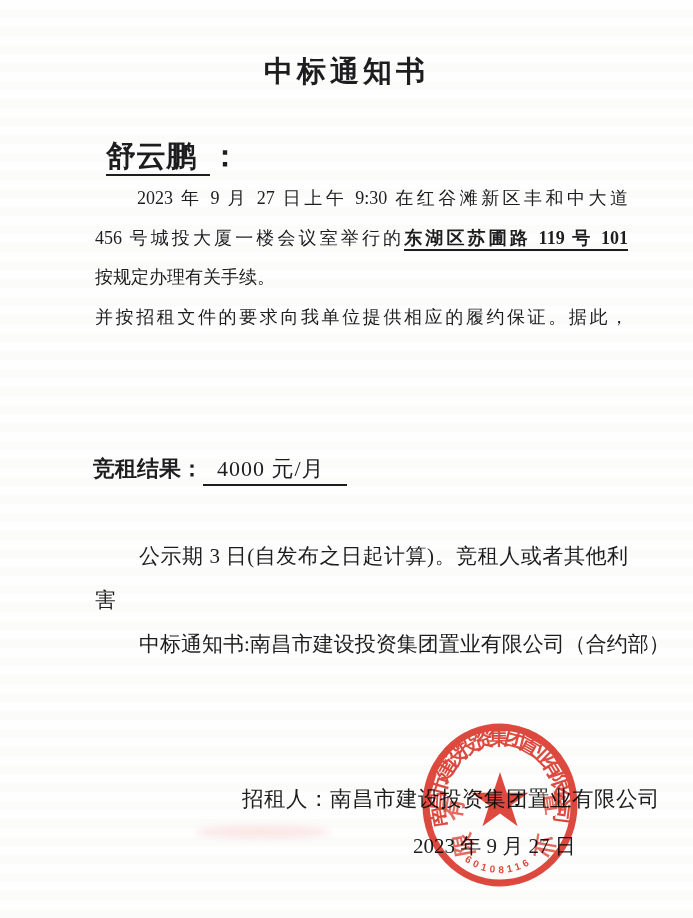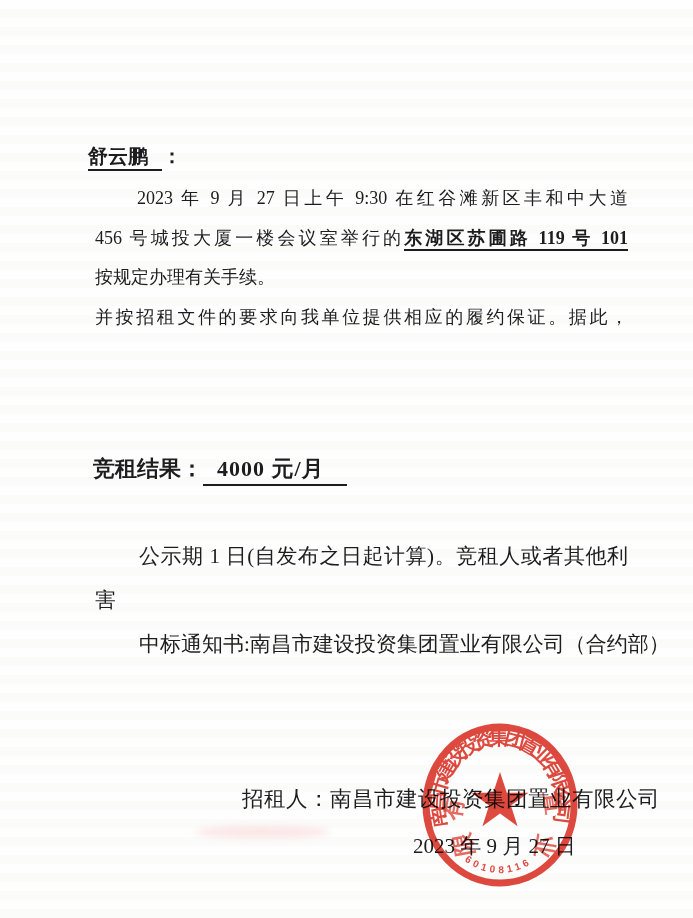--- a/index.html
+++ b/index.html
@@ -13,39 +13,39 @@
     font-family:"Liberation Serif","DejaVu Serif",serif;
     color:#1d1d1f;
     overflow:hidden;
   }
   .doc-title{
     position:absolute;top:48px;left:0;width:693px;
     text-align:center;font-size:29px;font-weight:bold;
     letter-spacing:4px;line-height:46px;
   }
   .addressee{
-    position:absolute;top:140px;left:88px;
-    font-size:20px;font-weight:bold;line-height:32px;
+    position:absolute;top:140px;left:106px;
+    font-size:30px;font-weight:bold;line-height:32px;
   }
   .addressee .name{border-bottom:2px solid #1d1d1f;padding:0 14px 2px 0;}
   .body-par{
     position:absolute;top:179px;left:95px;width:533px;
     font-size:18px;
   }
   .bline{line-height:39.5px;text-align:justify;white-space:nowrap;}
   .bline.full{text-align-last:justify;white-space:normal;}
   .bline.indent{text-indent:42px;}
   .em-u{font-weight:bold;border-bottom:2px solid #1d1d1f;padding-bottom:1px;}
   .result-line{
     position:absolute;top:452px;left:93px;
     font-size:22px;line-height:34px;
   }
   .result-line .lbl{font-weight:bold;}
   .result-line .val{
-    font-weight:700;border-bottom:2px solid #1d1d1f;
+    font-weight:400;border-bottom:2px solid #1d1d1f;
     padding:0 22px 3px 14px;letter-spacing:1px;
   }
   .notice-par{
     position:absolute;top:534px;left:95px;width:533px;
     font-size:21px;
   }
   .nline{line-height:44px;text-align:justify;white-space:nowrap;}
   .nline.full{text-align-last:justify;white-space:normal;}
   .nline.indent{text-indent:44px;}
   .lessor-line{
@@ -65,34 +65,35 @@
     position:absolute;left:195px;top:826px;width:135px;height:12px;
     background:#e4504a;border-radius:50%;
     opacity:0.13;filter:blur(3px);
   }
 </style>
 </head>
 <body>
 
 <div class="page">
 
+  <div class="doc-title">中标通知书</div>
 
   <div class="addressee"><span class="name">舒云鹏</span><span>：</span></div>
 
   <div class="body-par">
       <div class="bline indent full"><span>2023 年 9 月 27 日上午 9:30 在红谷滩新区丰和中大道</span></div>
       <div class="bline full"><span>456 号城投大厦一楼会议室举行的</span><span class="em-u">东湖区苏圃路 119 号 101</span></div>
       <div class="bline"><span>按规定办理有关手续。</span></div>
       <div class="bline full"><span>并按招租文件的要求向我单位提供相应的履约保证。据此，</span></div>
     </div>
 
   <div class="result-line"><span class="lbl">竞租结果：</span><span class="val">4000 元/月</span></div>
 
   <div class="notice-par">
-      <div class="nline indent full">公示期 1 日(自发布之日起计算)。竞租人或者其他利害</div>
+      <div class="nline indent full">公示期 3 日(自发布之日起计算)。竞租人或者其他利害</div>
       <div class="nline indent">中标通知书:南昌市建设投资集团置业有限公司（合约部）</div>
     </div>
 
   <div class="lessor-line">招租人：南昌市建设投资集团置业有限公司</div>
   <div class="date-line">2023 年 9 月 27 日</div>
 
   <div class="smudge"></div>
 
   <svg class="seal" viewBox="0 0 210 214" aria-hidden="true">
     <defs>

